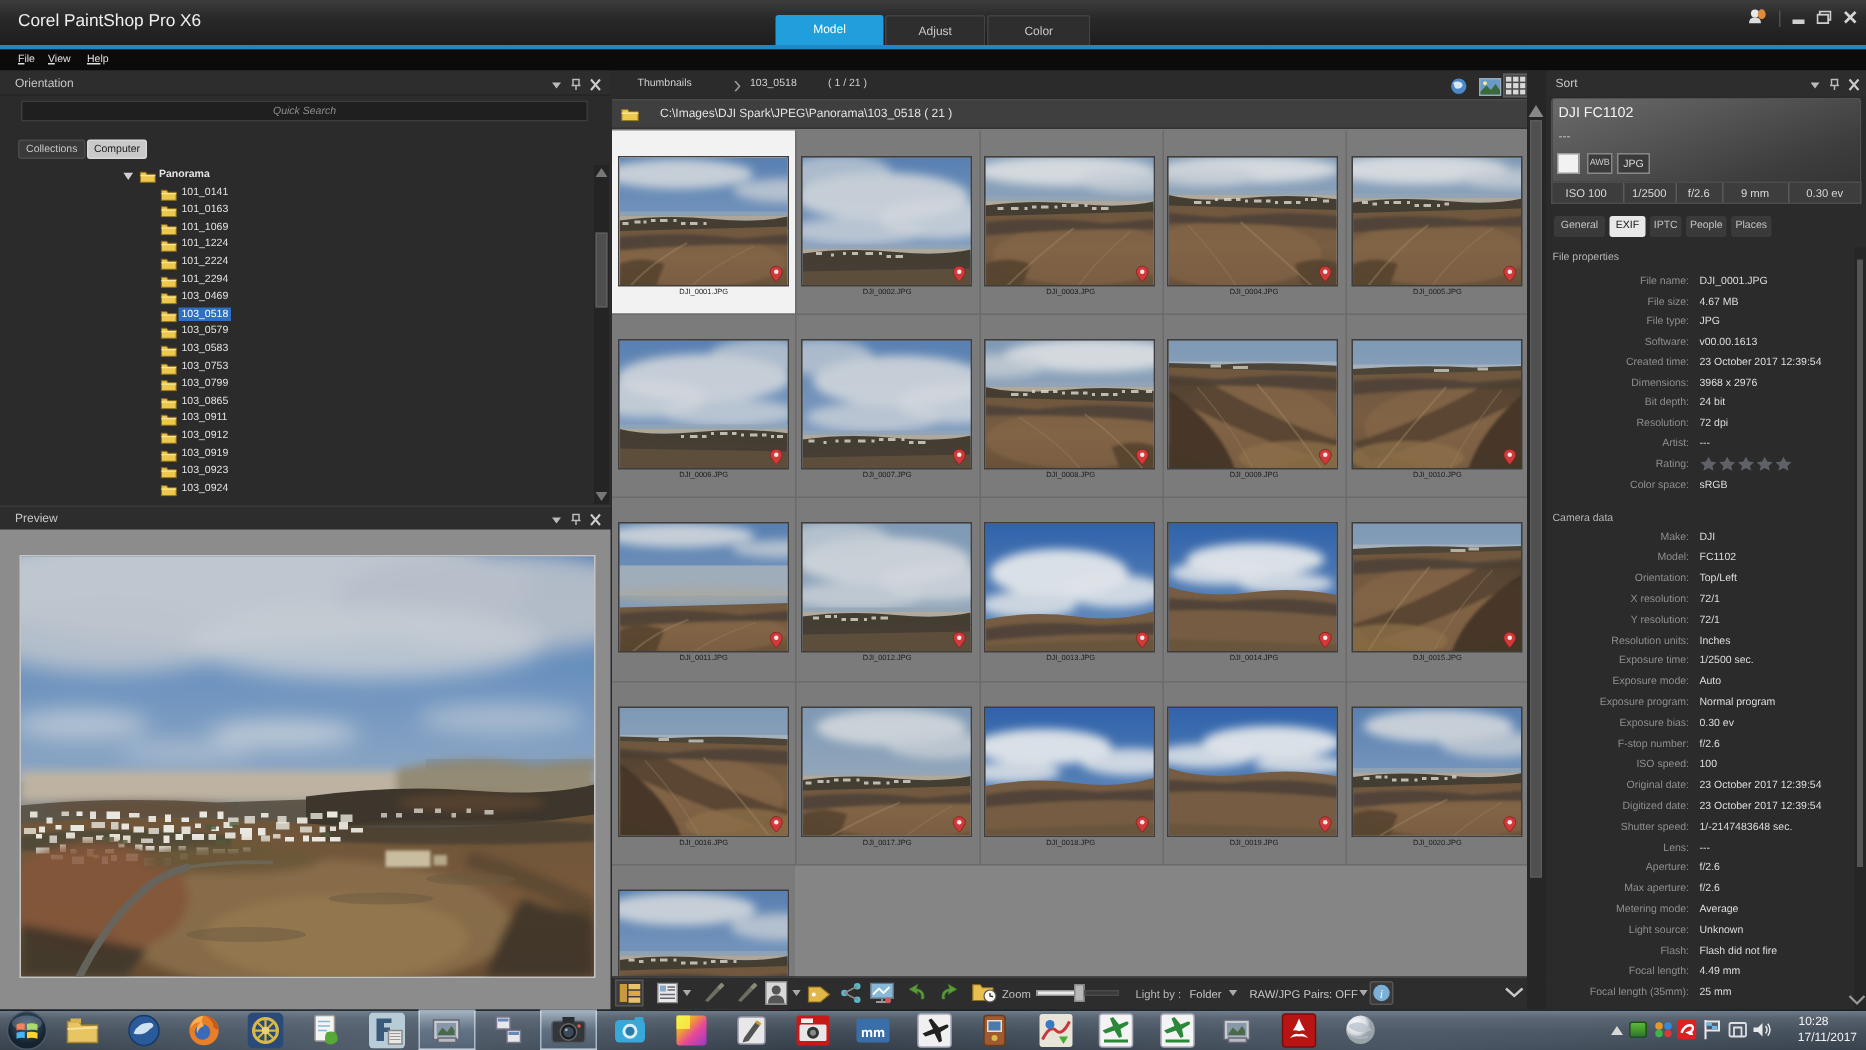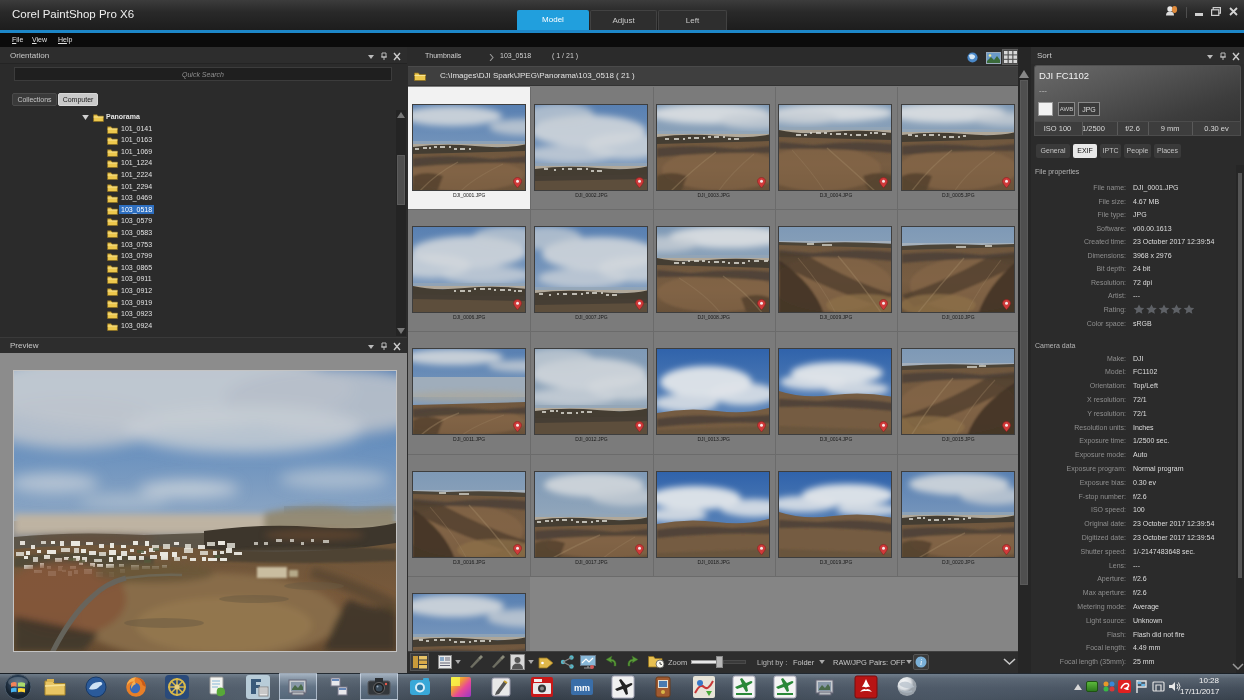--- a/index.html
+++ b/index.html
@@ -4,21 +4,21 @@
 *{margin:0;padding:0;box-sizing:border-box;}
 html,body{width:1244px;height:700px;overflow:hidden;}
 body{font-family:"Liberation Sans",sans-serif;background:#2b2b2b;position:relative;}
 .abs{position:absolute;white-space:nowrap;}
 </style></head>
 <body>
 <div class="abs" style="left:0;top:0;width:1244px;height:30px;background:linear-gradient(#3c3c3c 0%,#292929 40%,#1d1d1d 100%);"></div>
 <div class="abs" style="left:12px;top:8px;font-size:11.5px;color:#efefef;">Corel PaintShop Pro X6</div>
 <div class="abs" style="left:517px;top:10px;width:72px;height:21px;background:#219fdd;color:#fff;font-size:8px;text-align:center;line-height:20px;border-radius:2px 2px 0 0;">Model</div>
 <div class="abs" style="left:590px;top:10px;width:67px;height:21px;background:#2e2e2e;color:#c9c9c9;font-size:8px;text-align:center;line-height:20px;border:1px solid #424242;border-bottom:none;border-radius:2px 2px 0 0;">Adjust</div>
-<div class="abs" style="left:658px;top:10px;width:69px;height:21px;background:#2e2e2e;color:#c9c9c9;font-size:8px;text-align:center;line-height:20px;border:1px solid #424242;border-bottom:none;border-radius:2px 2px 0 0;">Left</div>
+<div class="abs" style="left:658px;top:10px;width:69px;height:21px;background:#2e2e2e;color:#c9c9c9;font-size:8px;text-align:center;line-height:20px;border:1px solid #424242;border-bottom:none;border-radius:2px 2px 0 0;">Color</div>
 <svg class="abs" style="left:1165px;top:5px;" width="13" height="11" viewBox="0 0 13 11">
 <circle cx="5" cy="4" r="2.7" fill="#e8e8e8"></circle>
     <path d="M1 10.5 Q1 6.5 5 6.5 Q9 6.5 9 10.5 Z" fill="#dcdcdc"></path>
 <ellipse cx="9.5" cy="4.5" rx="2.6" ry="3.4" fill="#e08b3c"></ellipse>
   </svg>
 <div class="abs" style="left:1186px;top:7px;width:1px;height:11px;background:#4e4e4e;"></div>
 <div class="abs" style="left:1195px;top:13px;width:8px;height:2.5px;background:#cfcfcf;"></div>
 <svg class="abs" style="left:1211px;top:7px;" width="10" height="9" viewBox="0 0 10 9">
 <rect x="2.2" y="0.6" width="7.2" height="5.6" fill="none" stroke="#cfcfcf" stroke-width="1.2"></rect>
 <rect x="0.6" y="2.8" width="7.2" height="5.6" fill="#2a2a2a" stroke="#cfcfcf" stroke-width="1.2"></rect>
@@ -1436,21 +1436,21 @@
     <path d="M26 1 L32 8 M32 1 L26 8" stroke="#ccc" stroke-width="1.4"></path>
   </svg>
 <div class="abs" style="left:1034px;top:65px;width:207px;height:71px;background:linear-gradient(160deg,#6a6a6a 0%,#585858 30%,#3d3d3d 70%,#303030 100%);border-radius:3px 3px 0 0;border:1px solid #505050;border-bottom:none;"></div>
 <div class="abs" style="left:1039px;top:70px;font-size:9.5px;color:#f2f2f2;">DJI FC1102</div>
 <div class="abs" style="left:1039px;top:86px;font-size:8px;color:#c2c2c2;">---</div>
 <div class="abs" style="left:1038px;top:102px;width:15px;height:14px;background:#f2f2f2;border:1px solid #999;"></div>
 <div class="abs" style="left:1058px;top:102px;width:17px;height:14px;background:#3a3a3a;border:1px solid #888;color:#ccc;font-size:6px;text-align:center;line-height:13px;">AWB</div>
 <div class="abs" style="left:1078px;top:102px;width:22px;height:14px;background:#3a3a3a;border:1px solid #888;color:#ddd;font-size:7px;text-align:center;line-height:13px;">JPG</div>
 <div class="abs" style="left:1034px;top:121px;width:207px;height:15px;background:#3d3d3d;border:1px solid #4c4c4c;"></div>
 <div class="abs" style="left:1033px;top:124px;width:49px;font-size:7.5px;color:#d8d8d8;text-align:center;">ISO 100</div>
-<div class="abs" style="left:1082px;top:124px;width:35px;font-size:7.5px;color:#d8d8d8;text-align:left;">1/2500</div>
+<div class="abs" style="left:1082px;top:124px;width:35px;font-size:7.5px;color:#d8d8d8;text-align:center;">1/2500</div>
 <div class="abs" style="left:1117px;top:124px;width:31px;font-size:7.5px;color:#d8d8d8;text-align:center;">f/2.6</div>
 <div class="abs" style="left:1148px;top:124px;width:44px;font-size:7.5px;color:#d8d8d8;text-align:center;">9 mm</div>
 <div class="abs" style="left:1192px;top:124px;width:49px;font-size:7.5px;color:#d8d8d8;text-align:center;">0.30 ev</div>
 <div class="abs" style="left:1082px;top:122px;width:1px;height:13px;background:#5a5a5a;"></div>
 <div class="abs" style="left:1117px;top:122px;width:1px;height:13px;background:#5a5a5a;"></div>
 <div class="abs" style="left:1148px;top:122px;width:1px;height:13px;background:#5a5a5a;"></div>
 <div class="abs" style="left:1192px;top:122px;width:1px;height:13px;background:#5a5a5a;"></div>
 <div class="abs" style="left:1036px;top:144px;width:34px;height:14px;background:#3a3a3a;color:#c4c4c4;font-size:7px;text-align:center;line-height:14px;border-radius:2px;">General</div>
 <div class="abs" style="left:1073px;top:144px;width:24px;height:14px;background:#e8e8e8;color:#111;font-size:7px;text-align:center;line-height:14px;border-radius:2px;">EXIF</div>
 <div class="abs" style="left:1100px;top:144px;width:21px;height:14px;background:#3a3a3a;color:#c4c4c4;font-size:7px;text-align:center;line-height:14px;border-radius:2px;">IPTC</div>
@@ -1713,12 +1713,12 @@
   </svg>
 <svg class="abs" style="left:1152px;top:680px;" width="13" height="13" viewBox="0 0 13 13">
     <rect x="1" y="2" width="11" height="9" rx="1" fill="none" stroke="#e0e0e0" stroke-width="1.2"></rect>
     <path d="M4 11 L4 5 L9 5 L9 11" stroke="#e0e0e0" stroke-width="1.2" fill="none"></path>
   </svg>
 <svg class="abs" style="left:1168px;top:680px;" width="13" height="13" viewBox="0 0 13 13">
     <path d="M1 5 L4 5 L7 2 L7 11 L4 8 L1 8 Z" fill="#e8e8e8"></path>
     <path d="M9 4 Q11 6.5 9 9 M10.5 2.5 Q13.5 6.5 10.5 10.5" stroke="#e8e8e8" stroke-width="1" fill="none"></path>
   </svg>
 <div class="abs" style="left:1187px;top:676px;width:44px;height:10px;font-size:8px;color:#f4f4f4;text-align:center;">10:28</div>
-<div class="abs" style="left:1180px;top:687px;width:58px;height:10px;font-size:8px;color:#f4f4f4;text-align:left;">17/11/2017</div>
+<div class="abs" style="left:1180px;top:687px;width:58px;height:10px;font-size:8px;color:#f4f4f4;text-align:right;">17/11/2017</div>
 </body></html>

